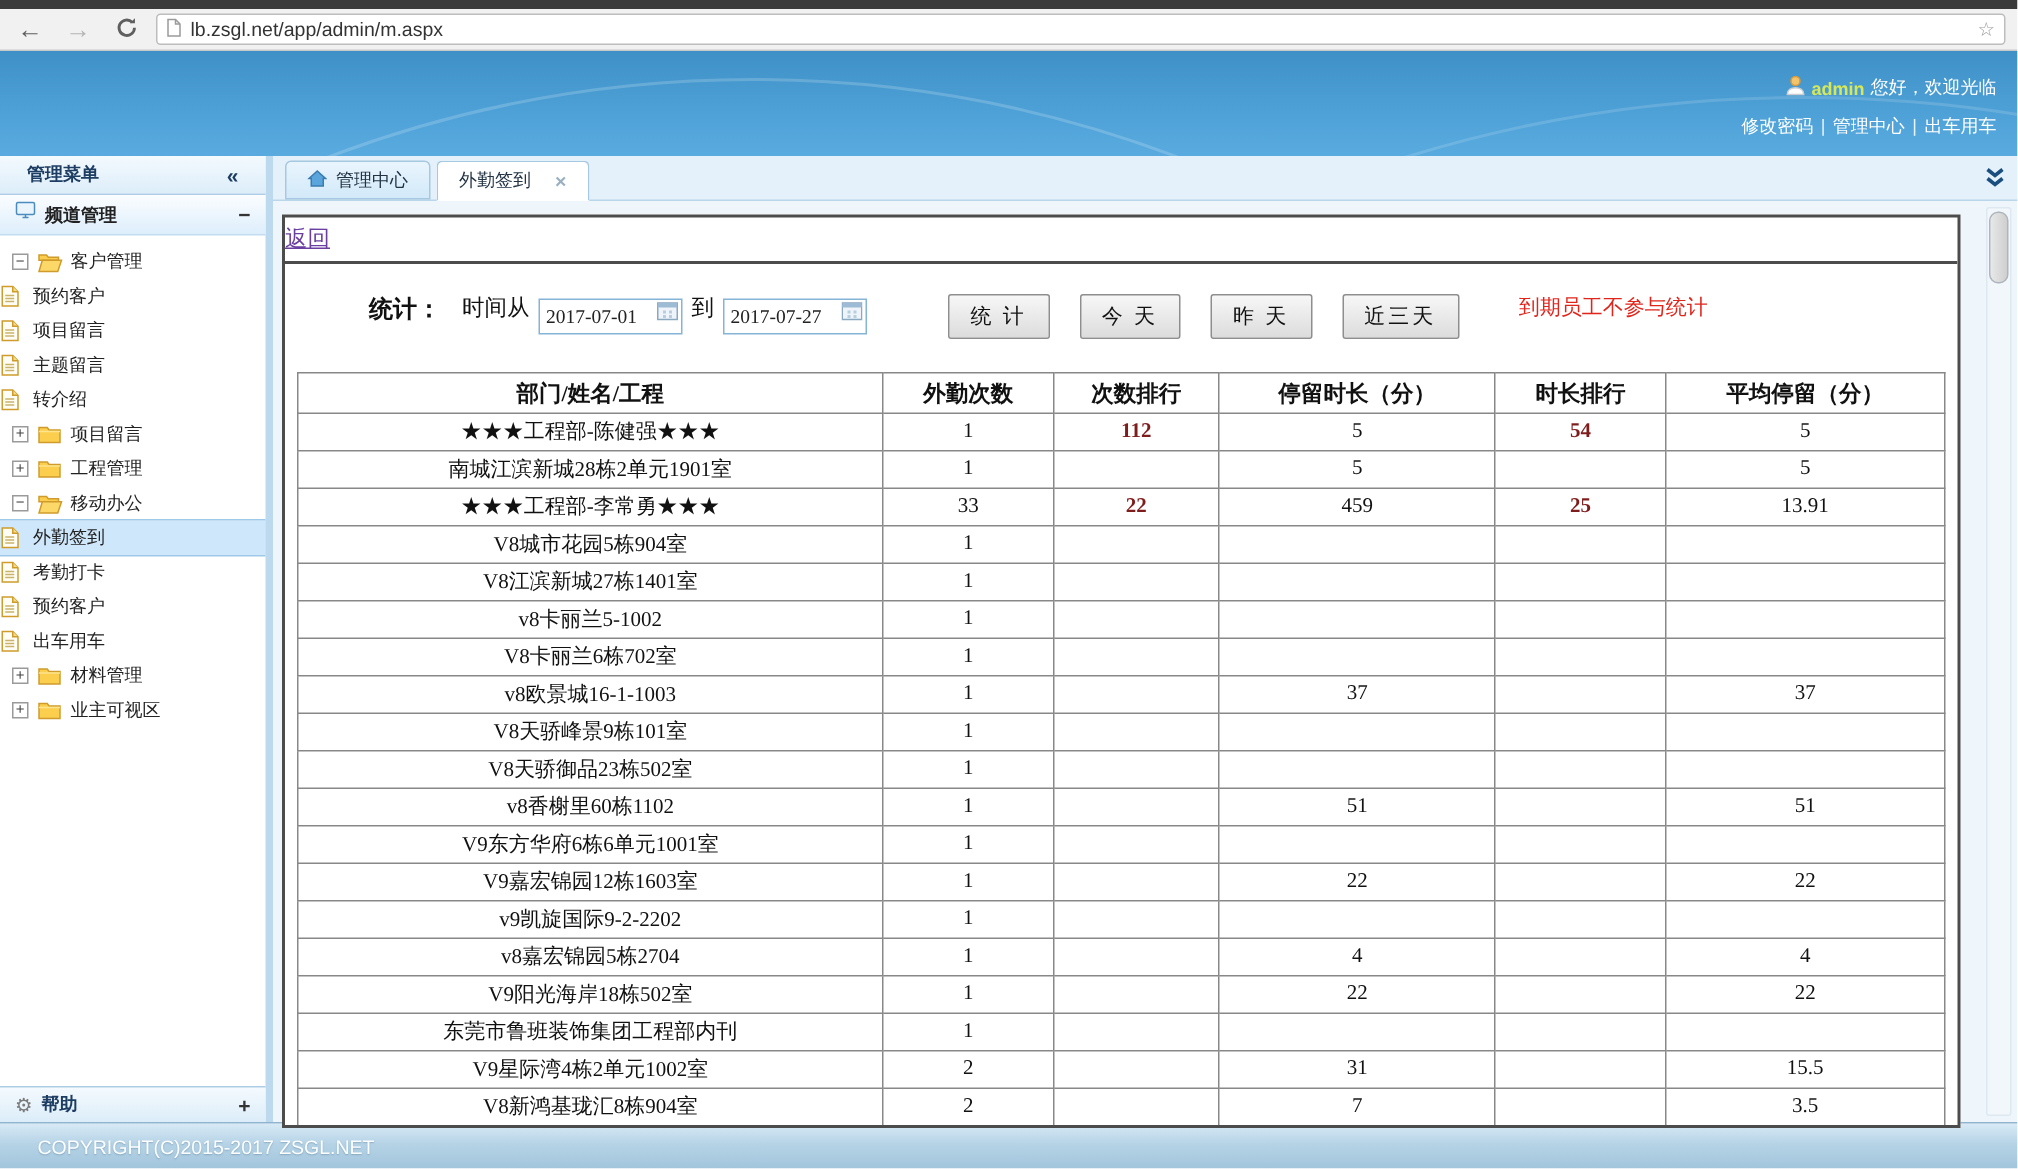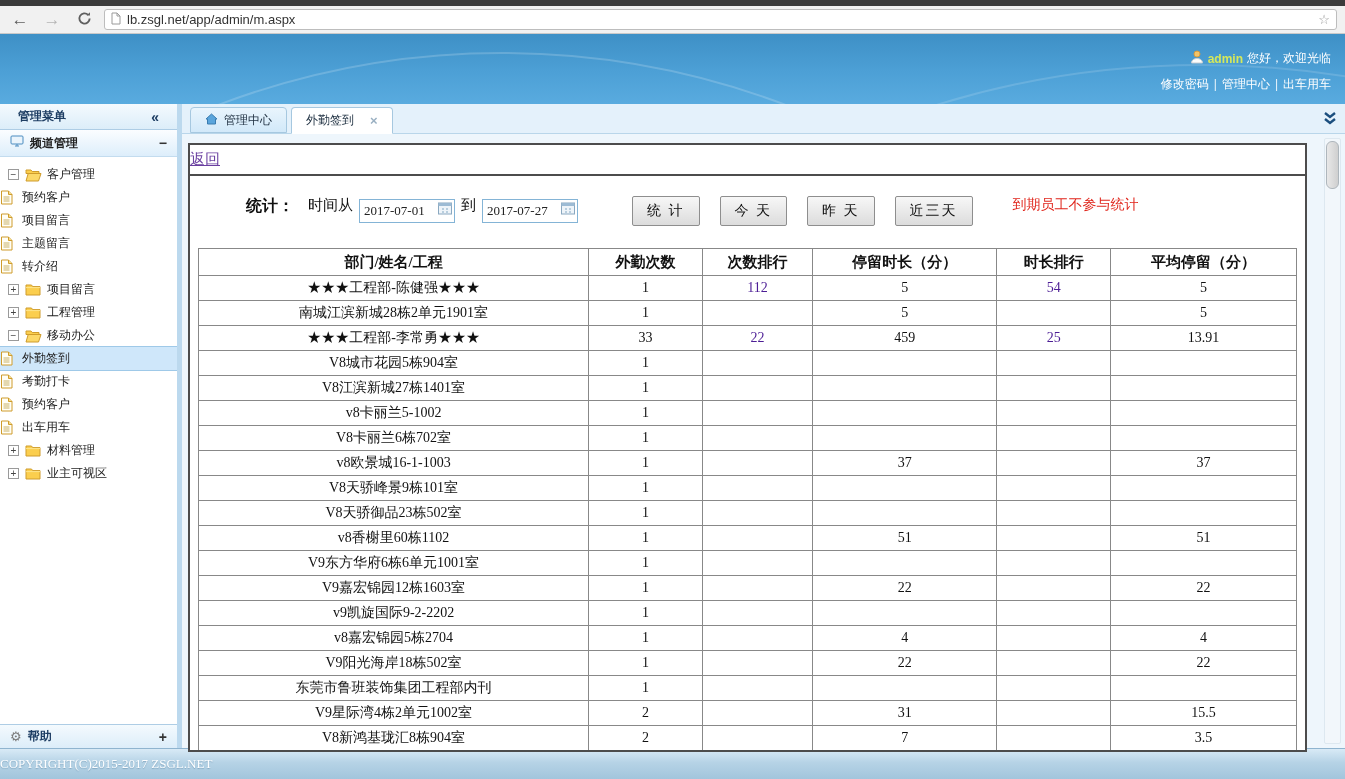--- a/index.html
+++ b/index.html
@@ -71,24 +71,24 @@
   .date-input { width:96px; height:24px; border:1px solid #84b4d6; font-size:13px; font-family:"Liberation Serif", serif; color:#222; padding:0 20px 0 4px; background:#fff; }
   .date-wrap { position:relative; display:inline-flex; align-items:center; }
   .cal-ic { position:absolute; right:3px; top:5px; cursor:pointer; }
   .btn { margin-left:14px; padding:5px 14px; font-size:14px; font-family:"Liberation Serif", serif; color:#111; background:linear-gradient(180deg,#f7f7f7,#dcdcdc); border:1px solid #8e8e8e; border-radius:2px; cursor:pointer; letter-spacing:2px; }
   .btn.first { margin-left:48px; }
   .stats-note { margin-left:34px; font-size:14px; color:#e0261c; font-family:"Liberation Serif", serif; }
 
   table.stats { border-collapse:collapse; margin:6px 8px 0 8px; width:calc(100% - 16px); font-family:"Liberation Serif", serif; table-layout:fixed; }
   table.stats th { border:1px solid #888; font-size:15px; font-weight:bold; color:#111; height:27px; text-align:center; background:#fff; }
   table.stats td { border:1px solid #888; font-size:14px; color:#111; height:25px; text-align:center; white-space:nowrap; overflow:hidden; }
-  table.stats td.rank { color:#4c1d95; font-weight:normal; }
+  table.stats td.rank { color:#7f1d1d; font-weight:bold; }
 
   
-  .app-footer { height:31px; background:linear-gradient(180deg,#d8eaf6 0%,#b6d3e6 45%,#a2c5dc 100%); border-top:1px solid #8fb4cf; display:flex; align-items:center; padding-left:0;font-family:Liberation Serif, serif; }
+  .app-footer { height:31px; background:linear-gradient(180deg,#d8eaf6 0%,#b6d3e6 45%,#a2c5dc 100%); border-top:1px solid #8fb4cf; display:flex; align-items:center; padding-left:25px; }
   .copyright { font-size:13px; color:#fdfeff; text-shadow:0 1px 1px rgba(90,130,160,0.5); }
 </style>
 </head>
 <body>
 
 <div class="window">
 
   <div class="chrome-top"></div>
 
   <div class="browser-bar">

